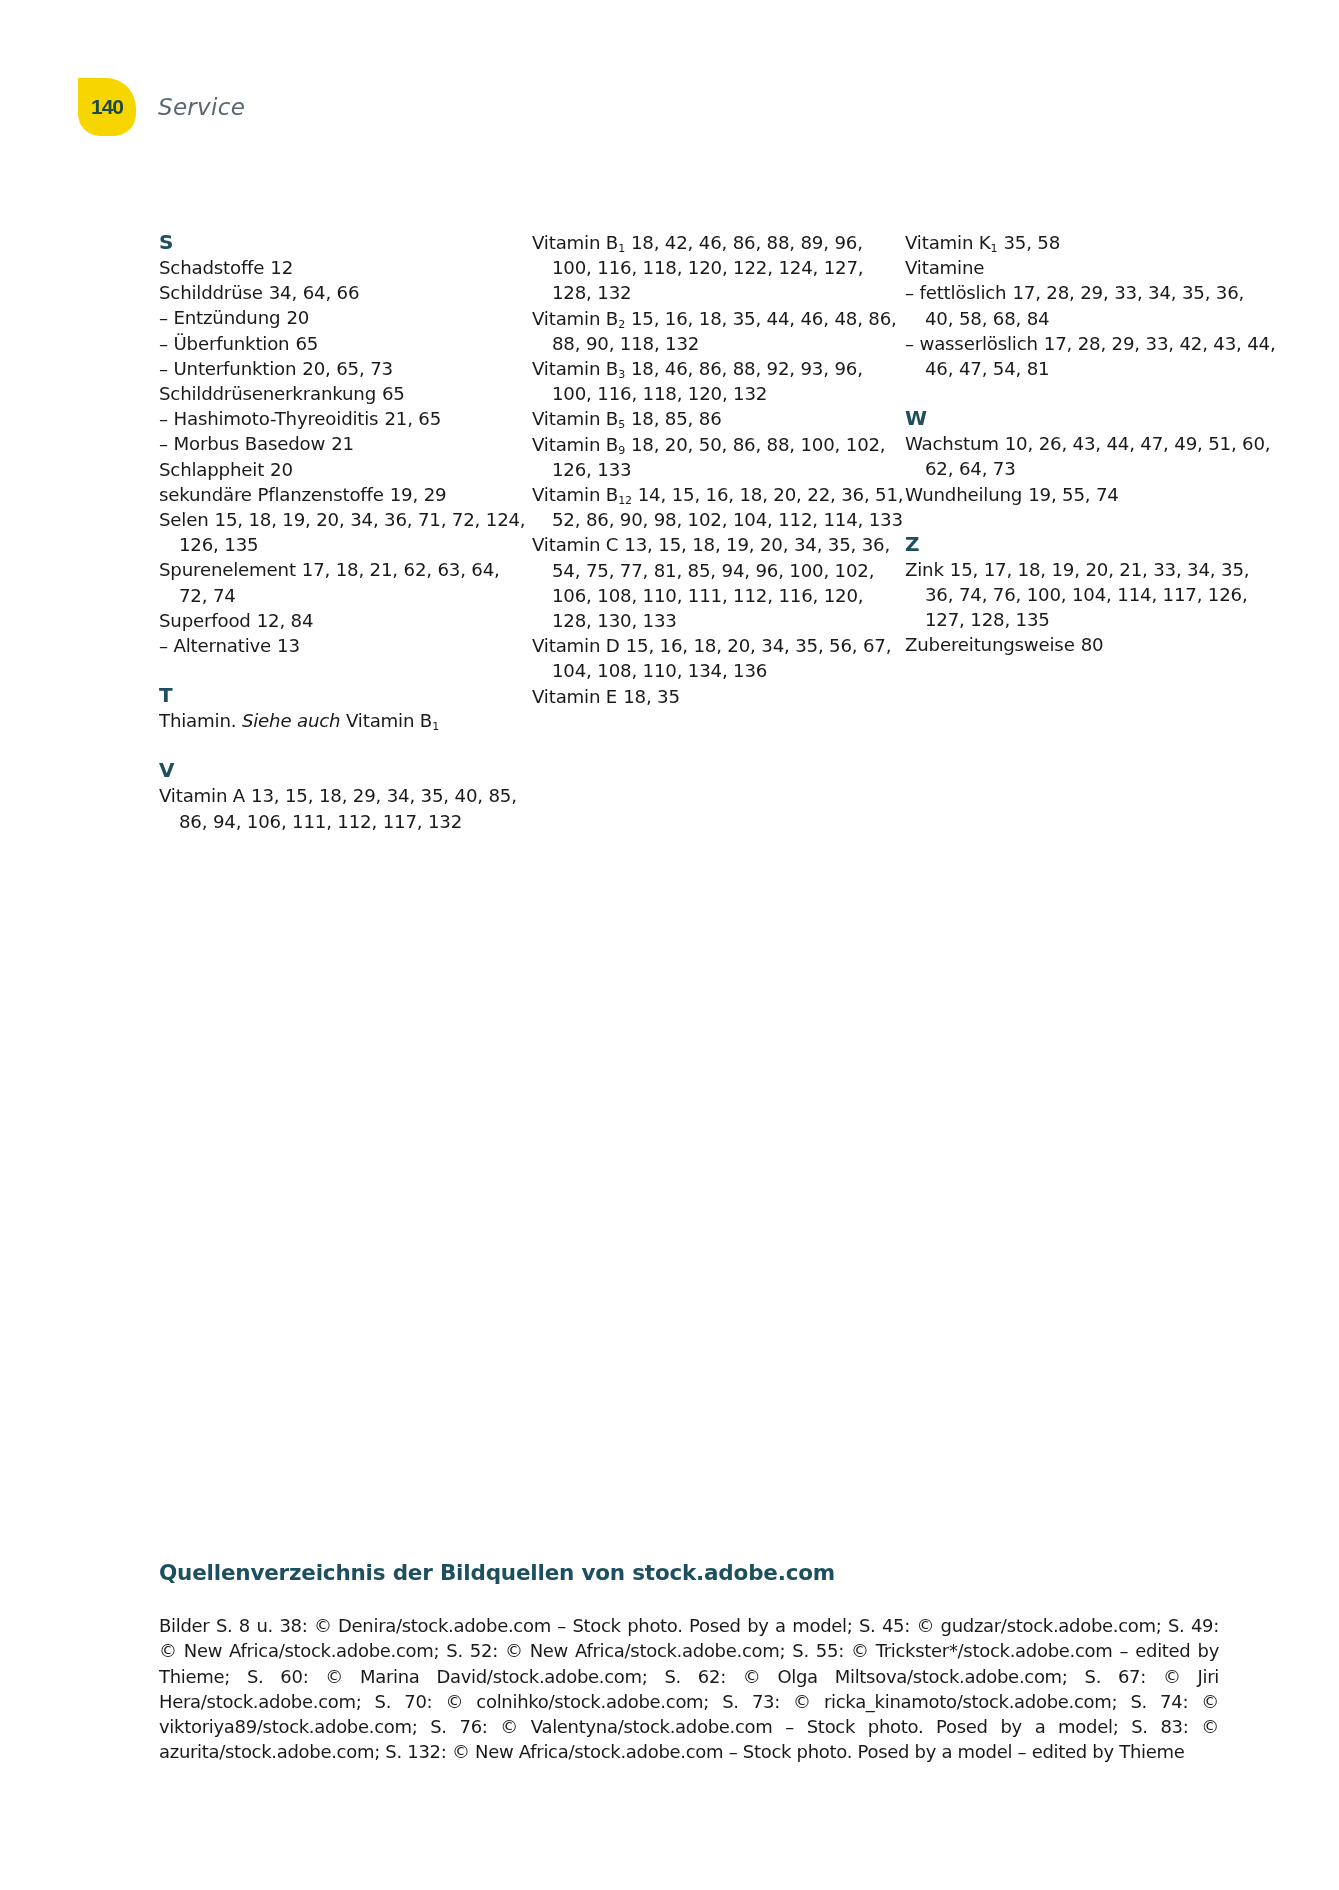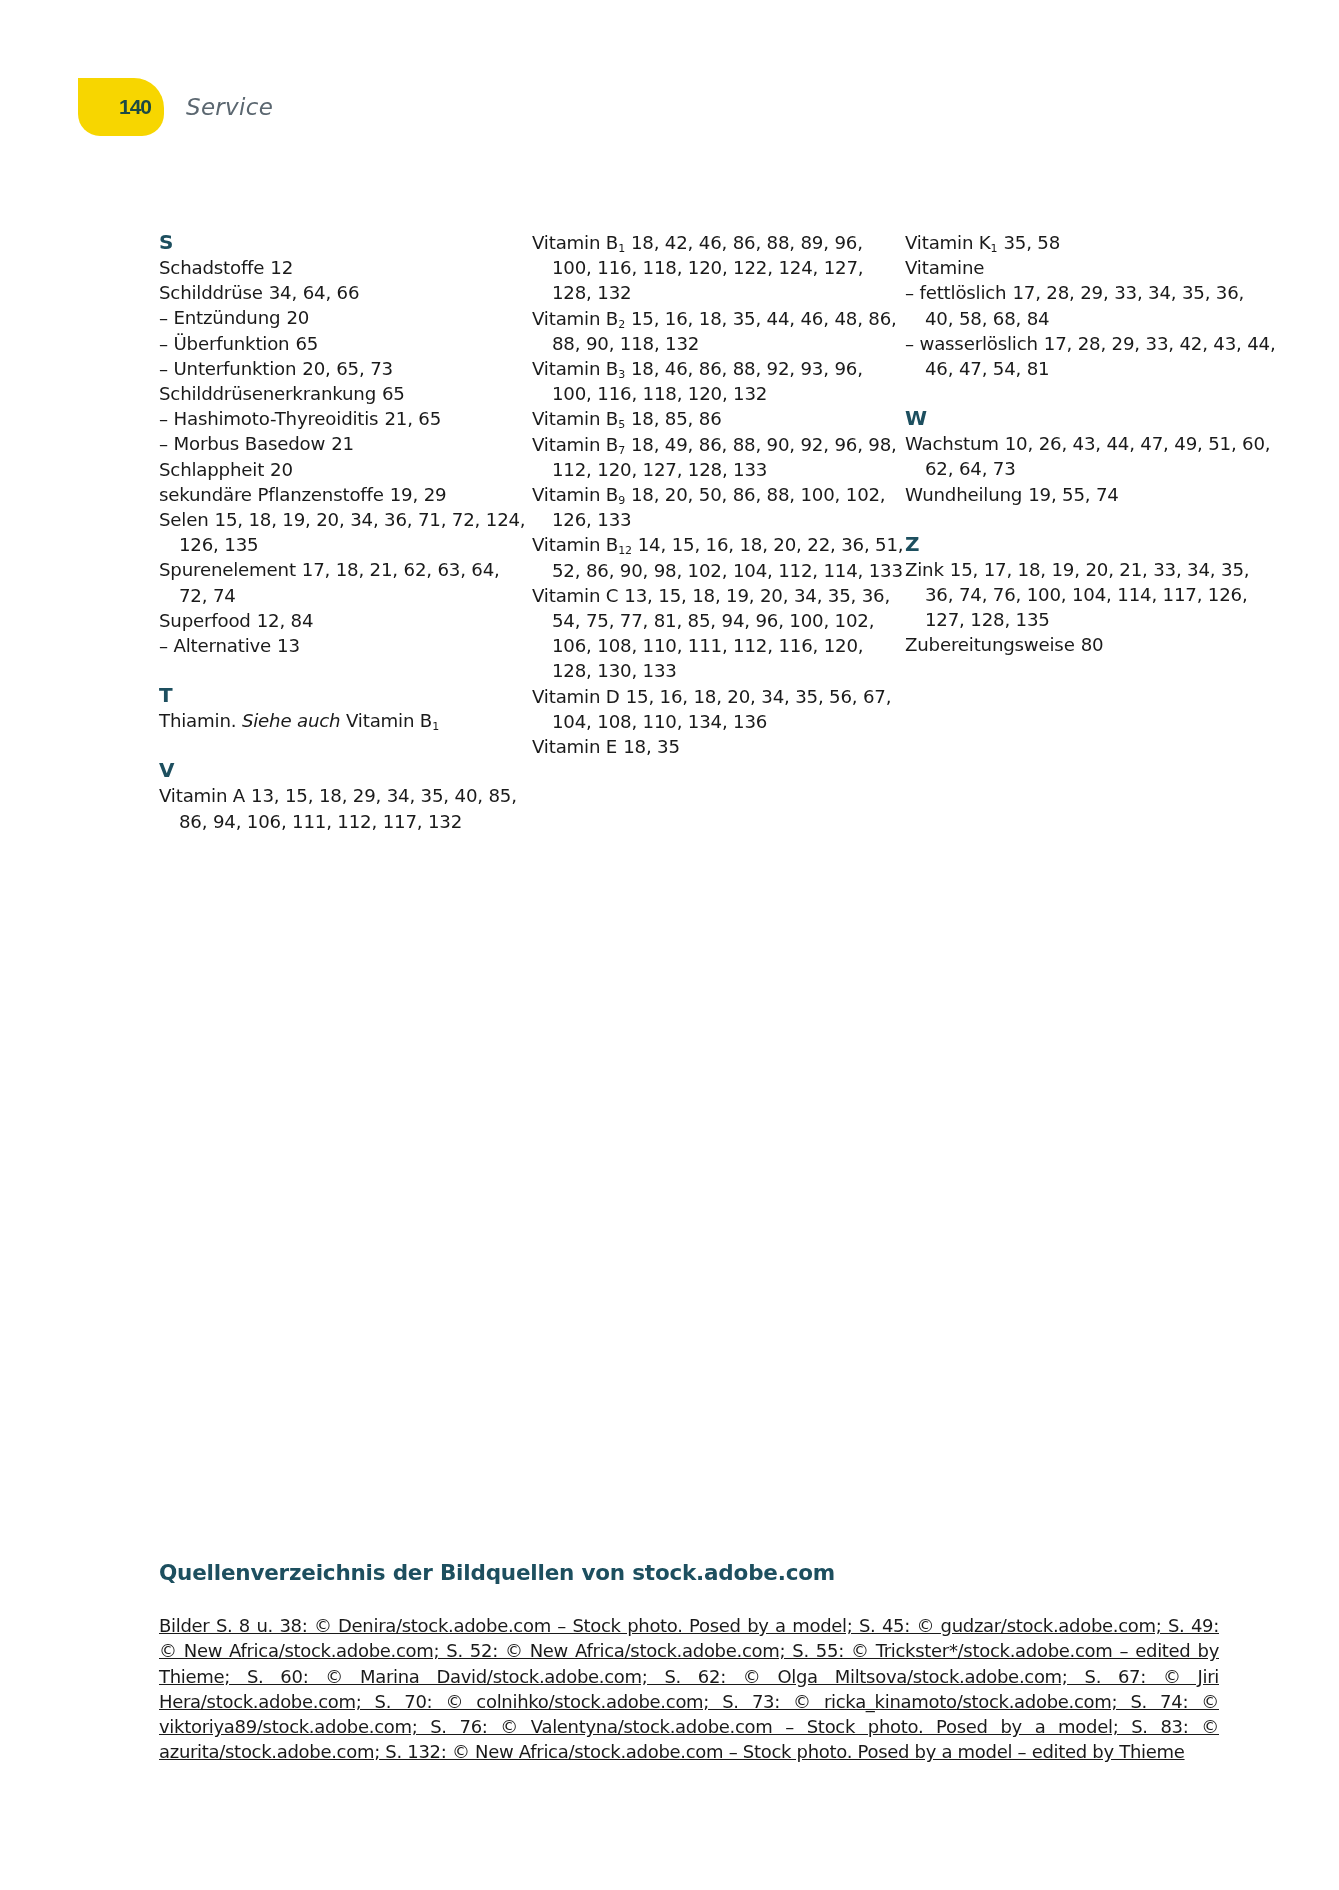--- a/index.html
+++ b/index.html
@@ -29,21 +29,20 @@
       background: #f7d600;
       border-radius: 0 30px 22px 22px;
       display: flex;
       align-items: center;
       justify-content: center;
       font-family: "Liberation Sans", sans-serif;
       font-weight: bold;
       font-size: 21px;
       color: #1d4a44;
       letter-spacing: -1px;
-      padding-left: 28px;
     }
     .section-label {
       margin-left: 22px;
       font-size: 23px;
       color: #5b6770;
       font-family: "DejaVu Sans", sans-serif;
       letter-spacing: 0.3px;
       font-style: italic;
     }
     .index {
@@ -83,21 +82,20 @@
       font-weight: bold;
       font-size: 21.5px;
       margin-bottom: 28px;
       letter-spacing: -0.2px;
     }
     .sources-body {
       font-size: 18px;
       line-height: 25.3px;
       letter-spacing: -0.3px;
       text-align: justify;
-      text-decoration: underline;
     }
     .footer {
       position: absolute;
       right: 195px;
       top: 1928px;
       font-family: "Liberation Sans", sans-serif;
       font-size: 19.5px;
       color: #1a1a1a;
       letter-spacing: -0.4px;
     }
@@ -142,21 +140,20 @@
       <div class="entry"><span>Vitamin A</span><span class="pages">13, 15, 18, 29, 34, 35, 40, 85, 86, 94, 106, 111, 112, 117, 132</span></div>
     </div>
   </div>
 
   <div class="index-col">
     <div class="letter-group">
       <div class="entry"><span>Vitamin B</span><sub>1</sub><span class="pages">18, 42, 46, 86, 88, 89, 96, 100, 116, 118, 120, 122, 124, 127, 128, 132</span></div>
       <div class="entry"><span>Vitamin B</span><sub>2</sub><span class="pages">15, 16, 18, 35, 44, 46, 48, 86, 88, 90, 118, 132</span></div>
       <div class="entry"><span>Vitamin B</span><sub>3</sub><span class="pages">18, 46, 86, 88, 92, 93, 96, 100, 116, 118, 120, 132</span></div>
       <div class="entry"><span>Vitamin B</span><sub>5</sub><span class="pages">18, 85, 86</span></div>
-      <div class="entry"><span>Vitamin B</span><sub>7</sub><span class="pages">18, 49, 86, 88, 90, 92, 96, 98, 112, 120, 127, 128, 133</span></div>
       <div class="entry"><span>Vitamin B</span><sub>9</sub><span class="pages">18, 20, 50, 86, 88, 100, 102, 126, 133</span></div>
       <div class="entry"><span>Vitamin B</span><sub>12</sub><span class="pages">14, 15, 16, 18, 20, 22, 36, 51, 52, 86, 90, 98, 102, 104, 112, 114, 133</span></div>
       <div class="entry"><span>Vitamin C</span><span class="pages">13, 15, 18, 19, 20, 34, 35, 36, 54, 75, 77, 81, 85, 94, 96, 100, 102, 106, 108, 110, 111, 112, 116, 120, 128, 130, 133</span></div>
       <div class="entry"><span>Vitamin D</span><span class="pages">15, 16, 18, 20, 34, 35, 56, 67, 104, 108, 110, 134, 136</span></div>
       <div class="entry"><span>Vitamin E</span><span class="pages">18, 35</span></div>
     </div>
   </div>
 
   <div class="index-col">
     <div class="letter-group">

